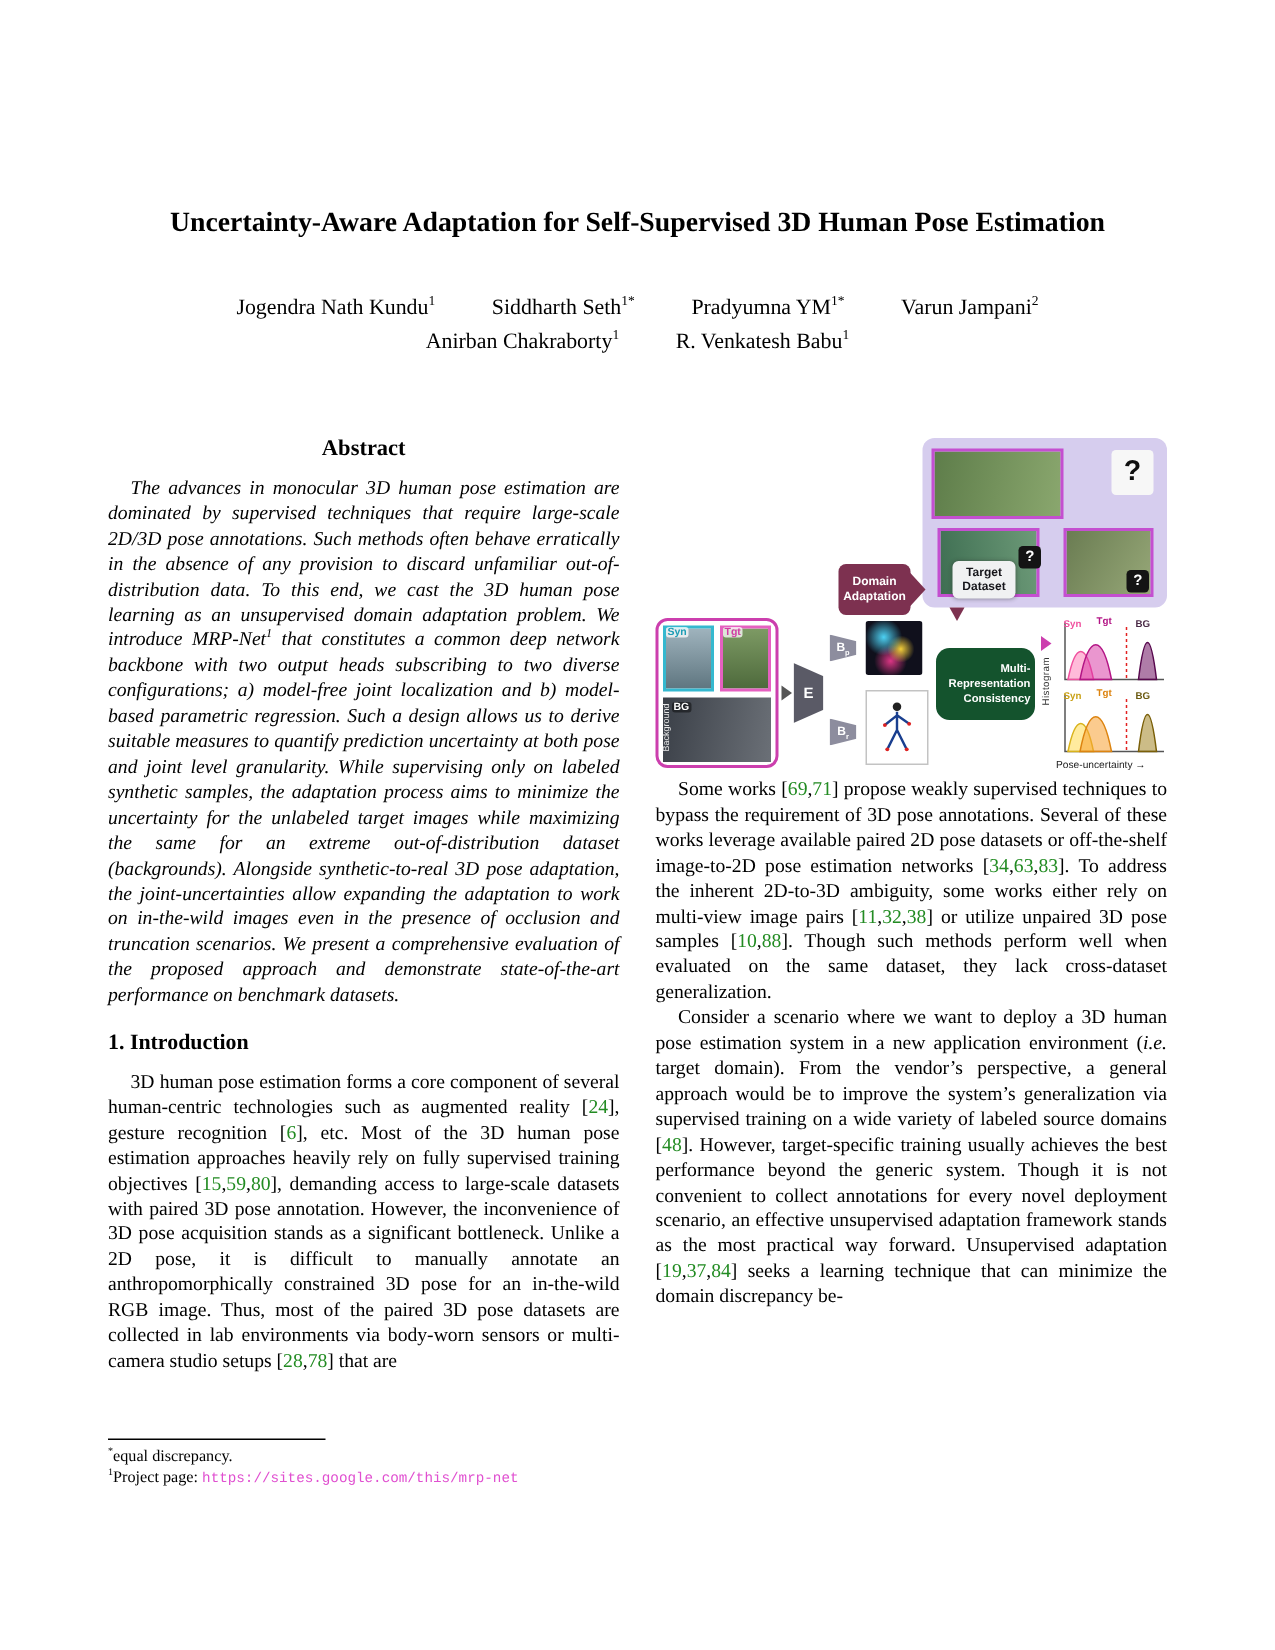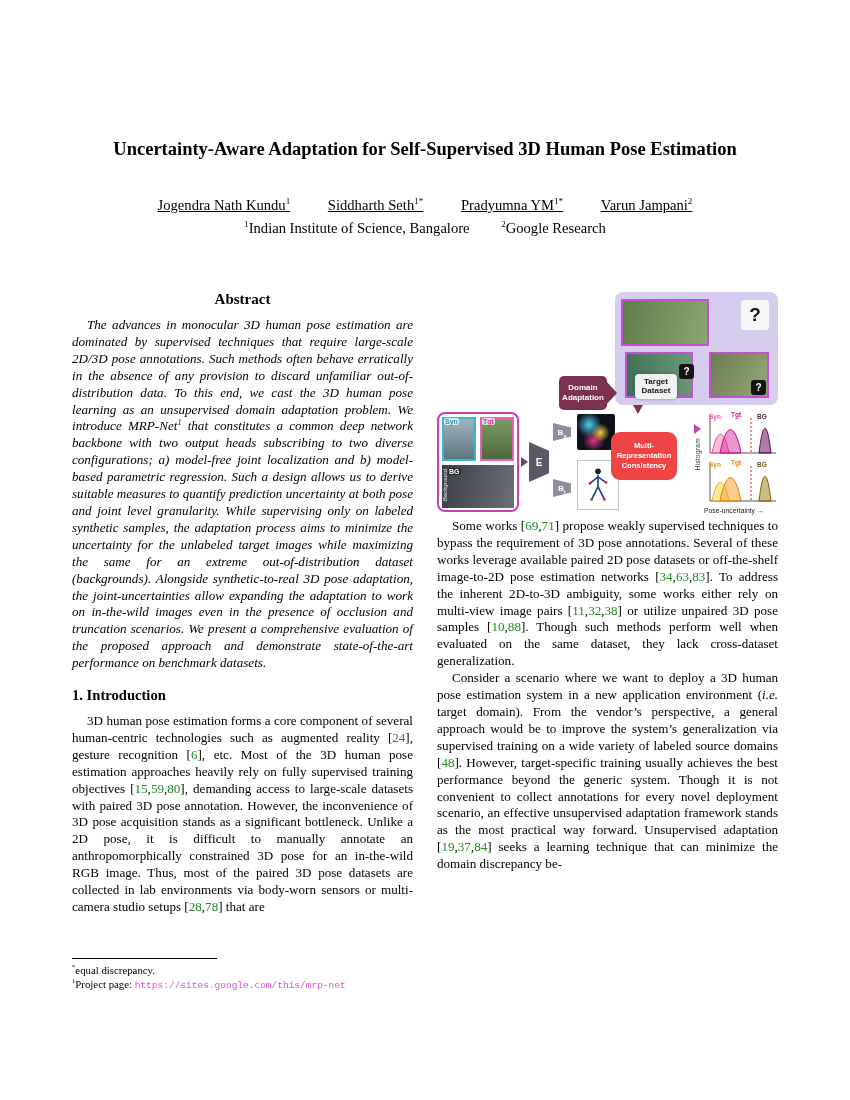--- a/index.html
+++ b/index.html
@@ -3,21 +3,21 @@
 <meta charset="utf-8">
 <style>
   * { margin:0; padding:0; box-sizing:border-box; }
   html,body { background:#ffffff; }
   body { width:850px; height:1100px; font-family:"Liberation Serif", serif; color:#000; }
   .page { position:relative; width:850px; height:1100px; overflow:hidden; background:#fff; }
 
   .title { position:absolute; top:139px; left:36px; width:778px; text-align:center; font-size:18.5px; font-weight:bold; }
   .authors { position:absolute; top:197px; left:0; width:850px; text-align:center; font-size:14.6px; }
   .authors .arow { margin-bottom:6px; }
-  .authors .aname { margin:0 17px; white-space:nowrap;text-decoration:underline; }
+  .authors .aname { margin:0 17px; white-space:nowrap; }
   .authors .affil { margin:0 14px; white-space:nowrap; }
   sup { font-size:0.62em; vertical-align:super; line-height:0; }
   sub { font-size:0.62em; vertical-align:sub; line-height:0; }
 
   .col { position:absolute; width:341px; }
   .col-left { left:72px; top:291px; height:702px; display:flex; flex-direction:column; }
   .col-right { left:437px; top:292px; }
 
   .abs-heading { text-align:center; font-size:15px; font-weight:bold; margin-bottom:9px; }
   .sec-heading { font-size:14.6px; font-weight:bold; margin:15px 0 9px 0; }
@@ -62,21 +62,21 @@
   .e-block { position:absolute; left:92px; top:150px; width:20px; height:40px; background:#5a5a66; clip-path:polygon(0 0,100% 22%,100% 78%,0 100%); color:#fff; font-size:10px; font-weight:bold; display:flex; align-items:center; justify-content:center; }
   .b-block { position:absolute; width:18px; height:18px; background:#8d8d9e; clip-path:polygon(0 0,100% 25%,100% 75%,0 100%); color:#fff; font-size:8px; font-weight:bold; display:flex; align-items:center; justify-content:center; }
 
   .heatmap { position:absolute; left:140px; top:122px; width:38px; height:36px; border-radius:2px;
     background: radial-gradient(circle at 32% 30%, rgba(80,220,255,.95), rgba(80,220,255,0) 34%),
                 radial-gradient(circle at 62% 52%, rgba(255,215,60,.95), rgba(255,215,60,0) 30%),
                 radial-gradient(circle at 44% 74%, rgba(255,60,150,.85), rgba(255,60,150,0) 32%),
                 #10101c; }
   .pose-box { position:absolute; left:140px; top:168px; width:42px; height:50px; background:#fff; border:1px solid #c3c3c3; display:flex; align-items:center; justify-content:center; }
 
-  .mrc-box { position:absolute; left:174px; top:140px; width:66px; height:48px; background:#ef4444; border-radius:9px; color:#fff; font-size:7.5px; font-weight:bold; text-align:center; display:flex; align-items:center; justify-content:center; line-height:1.35; padding:3px; }
+  .mrc-box { position:absolute; left:187px; top:140px; width:66px; height:48px; background:#14532d; border-radius:9px; color:#fff; font-size:7.5px; font-weight:bold; text-align:right; display:flex; align-items:center; justify-content:center; line-height:1.35; padding:3px; }
   .mrc-arr { position:absolute; left:257px; top:132px; width:0; height:0; border-top:5px solid transparent; border-bottom:5px solid transparent; border-left:7px solid #cc3fae; }
 
   .hist-ylabel { position:absolute; left:257px; top:146px; font-size:6.5px; color:#333; writing-mode:vertical-rl; transform:rotate(180deg); letter-spacing:.3px; }
   .hist-xlabel { position:absolute; left:267px; top:215px; font-size:6.8px; color:#222; }
   .plot { position:absolute; left:268px; width:73px; height:46px; }
   .plot svg { position:absolute; left:0; top:0; width:100%; height:100%; }
   .plot-label { position:absolute; font-size:6.5px; font-weight:bold; }
 </style>
 </head>
 <body>
@@ -86,22 +86,22 @@
   <div class="title">Uncertainty-Aware Adaptation for Self-Supervised 3D Human Pose Estimation</div>
 
   <div class="authors">
     <div class="arow">
       <span class="aname"><span>Jogendra Nath Kundu</span><sup>1</sup></span>
       <span class="aname"><span>Siddharth Seth</span><sup>1*</sup></span>
       <span class="aname"><span>Pradyumna YM</span><sup>1*</sup></span>
       <span class="aname"><span>Varun Jampani</span><sup>2</sup></span>
     </div>
     <div class="arow">
-      <span class="affil"><sup>1</sup><span>Indian Institute of Science, Bangalore</span></span>
-      <span class="affil"><sup>2</sup><span>Google Research</span></span>
+      <span class="aname"><span>Anirban Chakraborty</span><sup>1</sup></span>
+      <span class="aname"><span>R. Venkatesh Babu</span><sup>1</sup></span>
     </div>
   </div>
 
   <div class="col col-left">
     <div class="abs-heading">Abstract</div>
     <p class="body abstract-body indent"><span>The advances in monocular 3D human pose estimation are dominated by supervised techniques that require large-scale 2D/3D pose annotations. Such methods often behave erratically in the absence of any provision to discard unfamiliar out-of-distribution data. To this end, we cast the 3D human pose learning as an unsupervised domain adaptation problem. We introduce MRP-Net</span><sup>1</sup><span> that constitutes a common deep network backbone with two output heads subscribing to two diverse configurations; a) model-free joint localization and b) model-based parametric regression. Such a design allows us to derive suitable measures to quantify prediction uncertainty at both pose and joint level granularity. While supervising only on labeled synthetic samples, the adaptation process aims to minimize the uncertainty for the unlabeled target images while maximizing the same for an extreme out-of-distribution dataset (backgrounds). Alongside synthetic-to-real 3D pose adaptation, the joint-uncertainties allow expanding the adaptation to work on in-the-wild images even in the presence of occlusion and truncation scenarios. We present a comprehensive evaluation of the proposed approach and demonstrate state-of-the-art performance on benchmark datasets.</span></p>
     <div class="sec-heading">1. Introduction</div>
     <p class="body indent"><span>3D human pose estimation forms a core component of several human-centric technologies such as augmented reality [</span><span class="cite">24</span><span>], gesture recognition [</span><span class="cite">6</span><span>], etc. Most of the 3D human pose estimation approaches heavily rely on fully supervised training objectives [</span><span class="cite">15</span><span>,</span><span class="cite">59</span><span>,</span><span class="cite">80</span><span>], demanding access to large-scale datasets with paired 3D pose annotation. However, the inconvenience of 3D pose acquisition stands as a significant bottleneck. Unlike a 2D pose, it is difficult to manually annotate an anthropomorphically constrained 3D pose for an in-the-wild RGB image. Thus, most of the paired 3D pose datasets are collected in lab environments via body-worn sensors or multi-camera studio setups [</span><span class="cite">28</span><span>,</span><span class="cite">78</span><span>] that are</span></p>
     <div class="spacer"></div>
     <div class="footnote">

